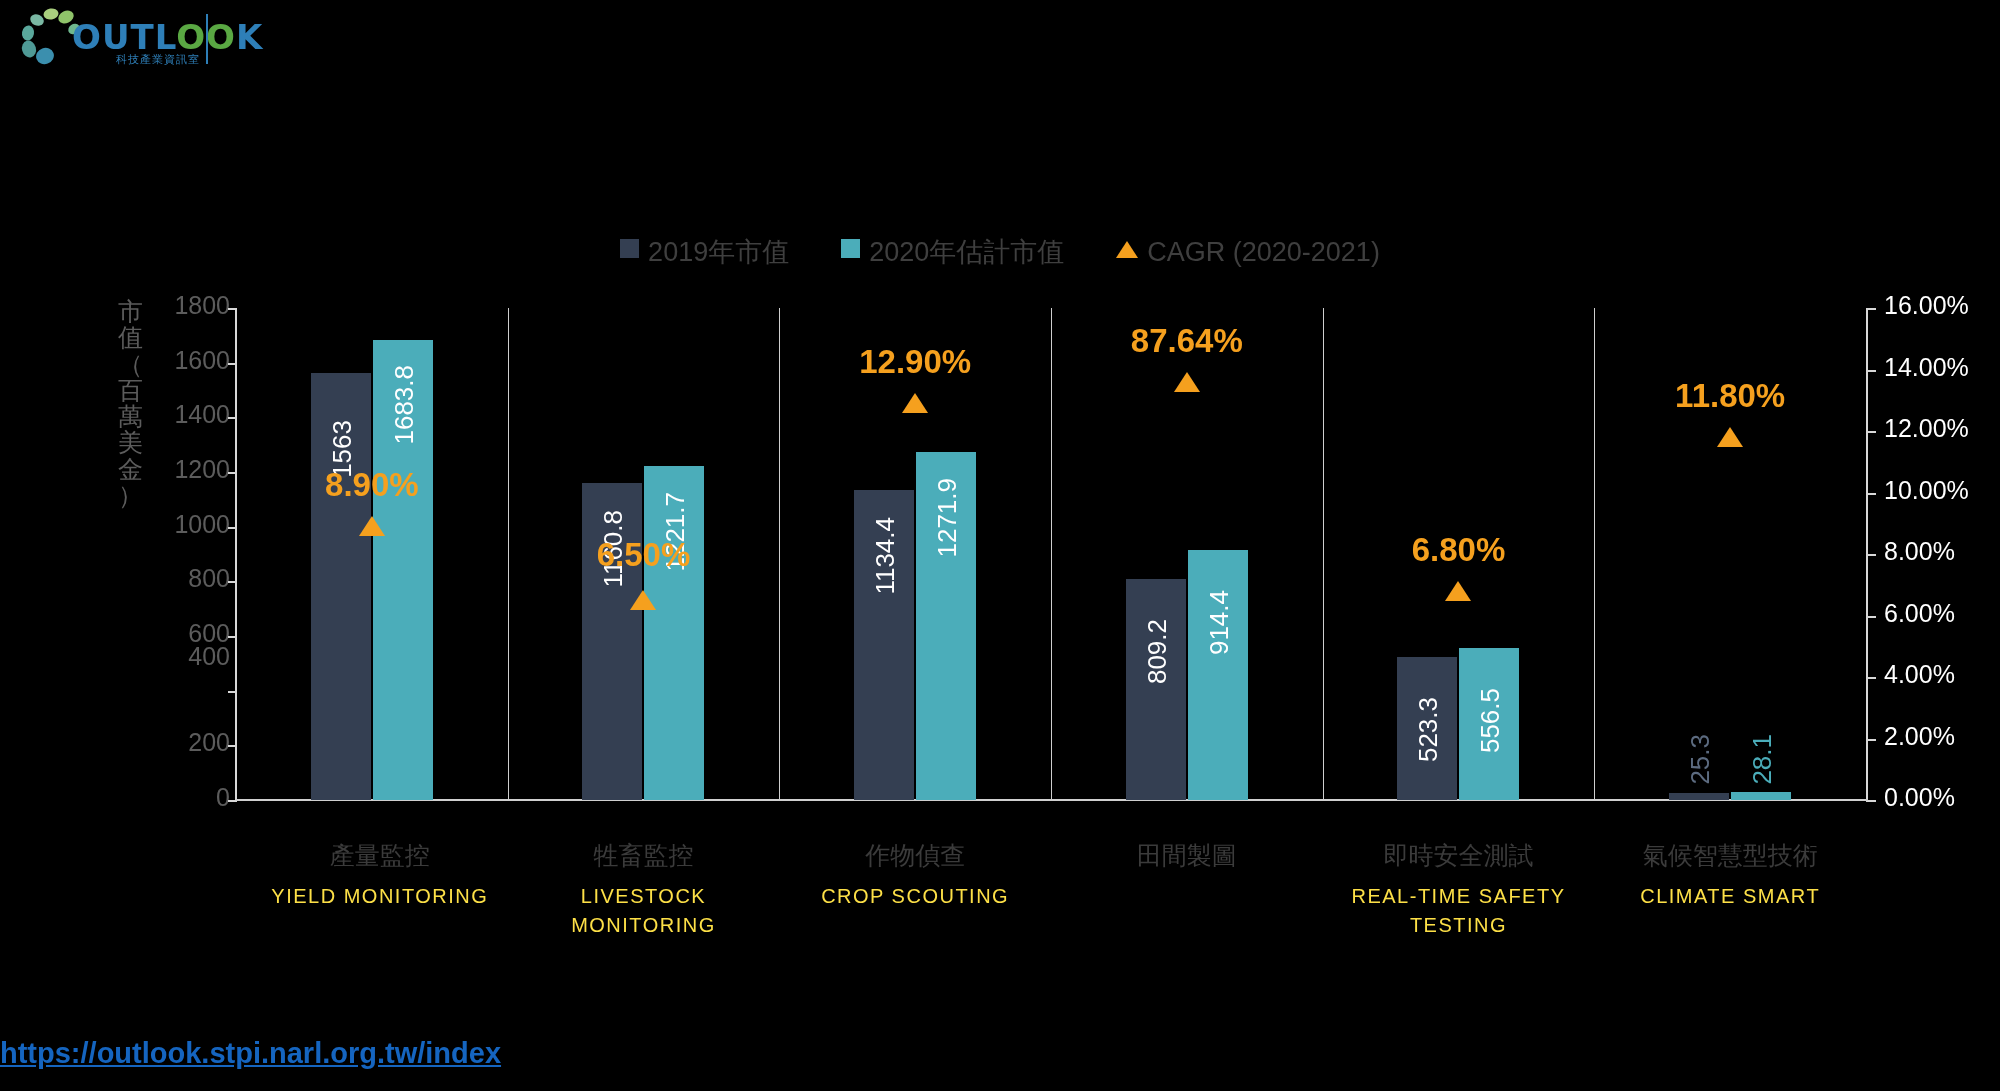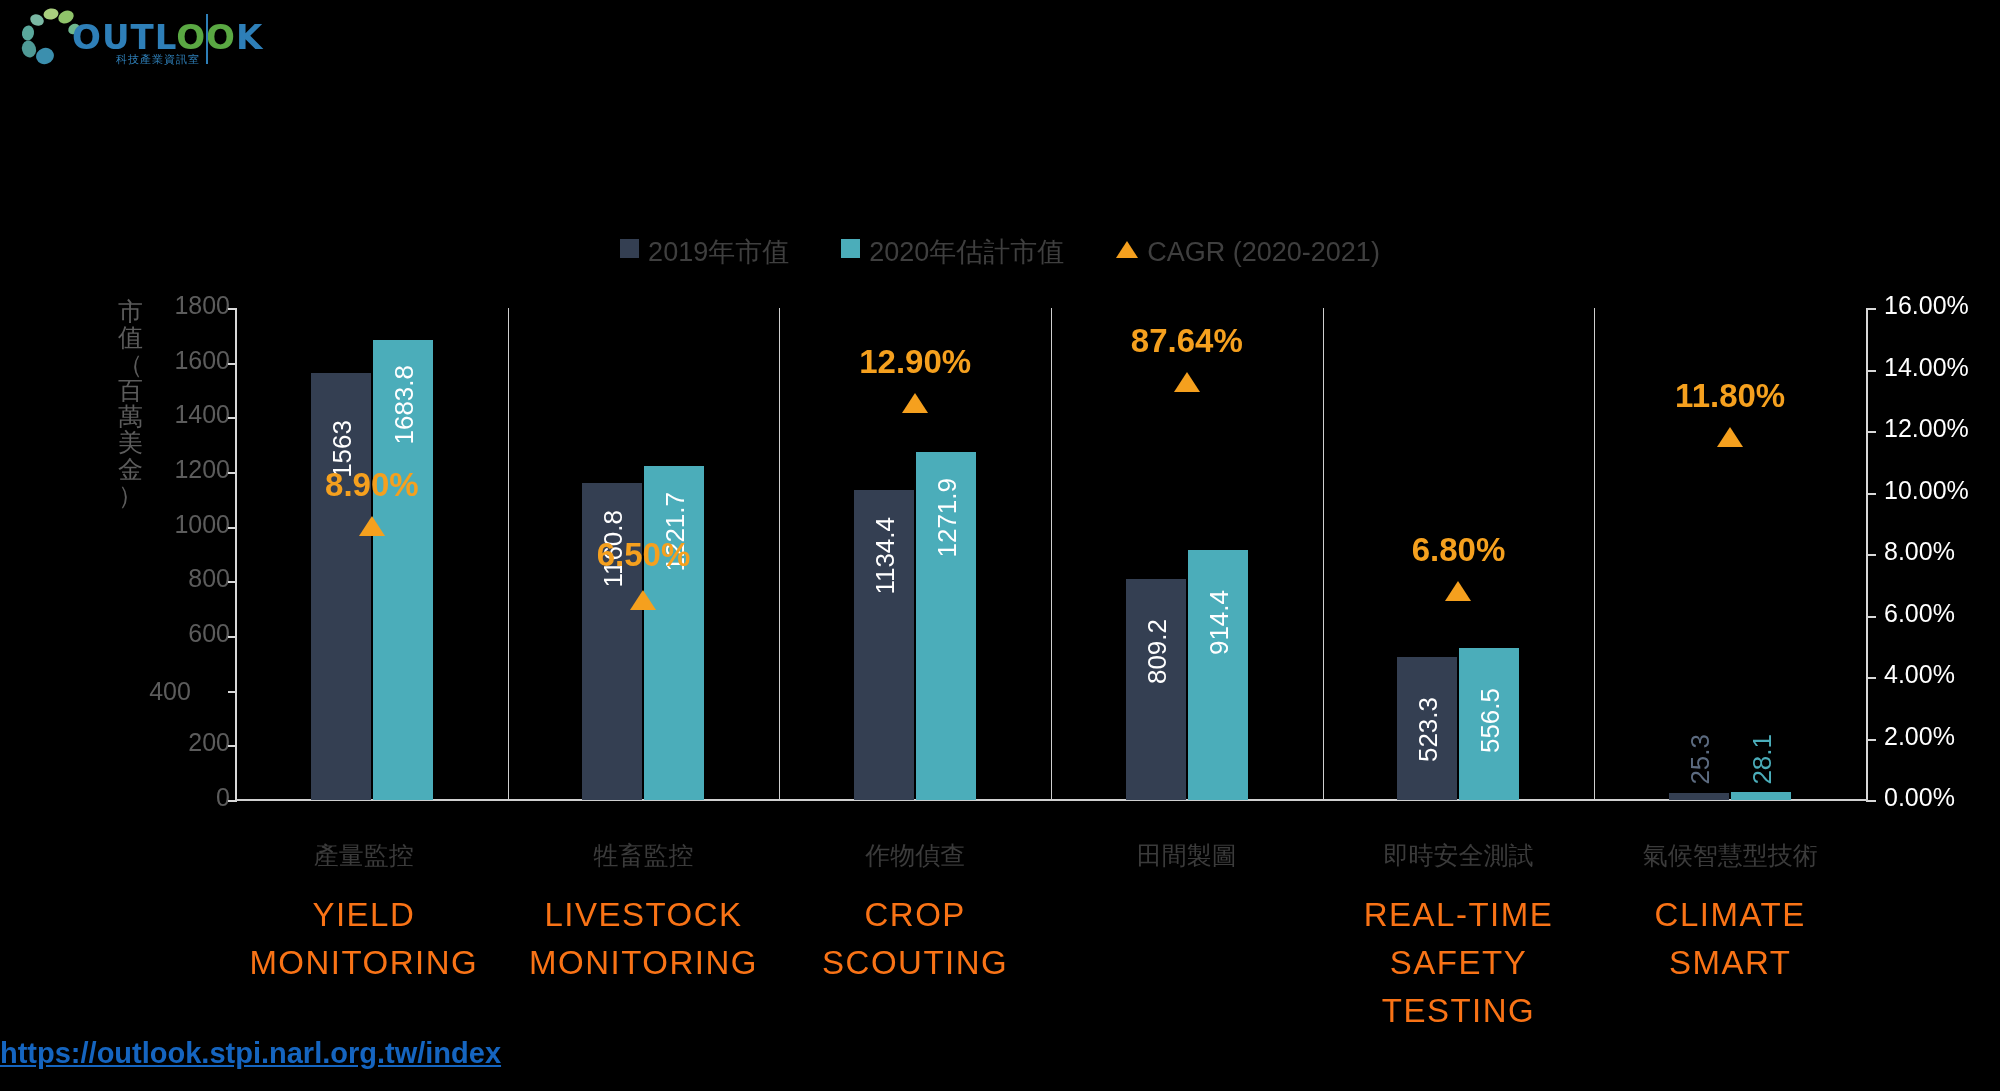--- a/index.html
+++ b/index.html
@@ -41,21 +41,21 @@
   .bar.b2020{background:#4badba;}
   .bar-val{position:absolute;color:#ffffff;font-size:26px;writing-mode:vertical-rl;transform:rotate(180deg);white-space:nowrap;letter-spacing:0px;}
   .bar-val.outside-2019{color:#5c6b80;}
   .bar-val.outside-2020{color:#4badba;}
 
   .cagr-tri{position:absolute;width:0;height:0;border-left:13px solid transparent;border-right:13px solid transparent;border-bottom:20px solid #f5a01e;}
   .cagr-lbl{position:absolute;color:#f5a01e;font-size:33px;font-weight:bold;white-space:nowrap;transform:translateX(-50%);}
 
   .cat{position:absolute;top:840px;text-align:center;}
   .cat-zh{font-size:25px;color:#3b3b3b;line-height:1.25;white-space:nowrap;}
-  .cat-en{font-size:33px;color:#f97316;letter-spacing:1.5px;line-height:1.45;margin-top:20px;}
+  .cat-en{font-size:20px;color:#fde047;letter-spacing:1.5px;line-height:1.45;margin-top:11px;}
 
   .url{position:absolute;left:0;top:1037px;width:2000px;text-align:left;}
   .url a{font-size:29px;font-weight:bold;color:#1565c0;text-decoration:underline;}
 </style>
 </head>
 <body>
 
 <div class="logo">
   <svg class="logo-dots" viewBox="0 0 62 58">
     <ellipse cx="46" cy="9" rx="8" ry="6" fill="#8fc36a" transform="rotate(-25 46 9)"></ellipse>
@@ -91,21 +91,21 @@
     <div class="ylabel-left" style="top: 400.333px;">1400</div>
     <div class="tick-mark-l" style="top: 417.333px;"></div>
     <div class="ylabel-left" style="top: 455px;">1200</div>
     <div class="tick-mark-l" style="top: 472px;"></div>
     <div class="ylabel-left" style="top: 509.667px;">1000</div>
     <div class="tick-mark-l" style="top: 526.667px;"></div>
     <div class="ylabel-left" style="top: 564.333px;">800</div>
     <div class="tick-mark-l" style="top: 581.333px;"></div>
     <div class="ylabel-left" style="top: 619px;">600</div>
     <div class="tick-mark-l" style="top: 636px;"></div>
-    <div class="ylabel-left" style="top: 677px; text-align: center;">400</div>
+    <div class="ylabel-left" style="top: 642px;">400</div>
     <div class="tick-mark-l" style="top: 690.667px;"></div>
     <div class="ylabel-left" style="top: 728.333px;">200</div>
     <div class="tick-mark-l" style="top: 745.333px;"></div>
     <div class="ylabel-left" style="top: 783px;">0</div>
     <div class="tick-mark-l" style="top: 800px;"></div>
     <div class="ylabel-right" style="top: 291px;">16.00%</div>
     <div class="tick-mark-r" style="top: 308px;"></div>
     <div class="ylabel-right" style="top: 352.5px;">14.00%</div>
     <div class="tick-mark-r" style="top: 369.5px;"></div>
     <div class="ylabel-right" style="top: 414px;">12.00%</div>
@@ -172,21 +172,21 @@
     <div class="group" style="left: 1358.33px; width: 271.667px;">
       <div class="bar b2019" style="left: 74.8333px; width: 60px; height: 6.91533px;"></div>
       <div class="bar-val outside-2019" style="left: 90.8333px; bottom: 14.9153px;">25.3</div>
       <div class="bar b2020" style="left: 136.833px; width: 60px; height: 7.68067px;"></div>
       <div class="bar-val outside-2020" style="left: 152.833px; bottom: 15.6807px;">28.1</div>
       <div class="cagr-tri" style="left: 122.833px; bottom: 352.85px;"></div>
       <div class="cagr-lbl" style="left: 135.833px; bottom: 384.85px;">11.80%</div>
     </div>
   </div>
 <div id="cats">
-    <div class="cat" style="left: 228px; width: 271.667px;">
+    <div class="cat" style="left: 244px; width: 271.667px;">
       <div class="cat-zh">產量監控</div>
       <div class="cat-en">YIELD MONITORING</div>
     </div>
     <div class="cat" style="left: 507.667px; width: 271.667px;">
       <div class="cat-zh">牲畜監控</div>
       <div class="cat-en">LIVESTOCK MONITORING</div>
     </div>
     <div class="cat" style="left: 779.333px; width: 271.667px;">
       <div class="cat-zh">作物偵查</div>
       <div class="cat-en">CROP SCOUTING</div>

